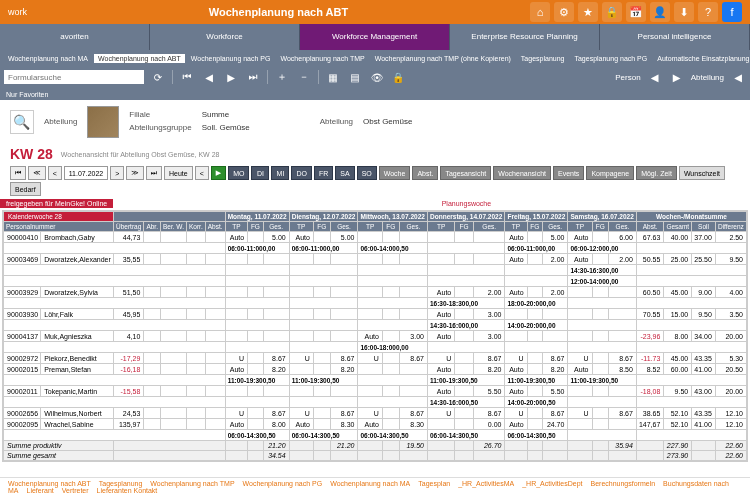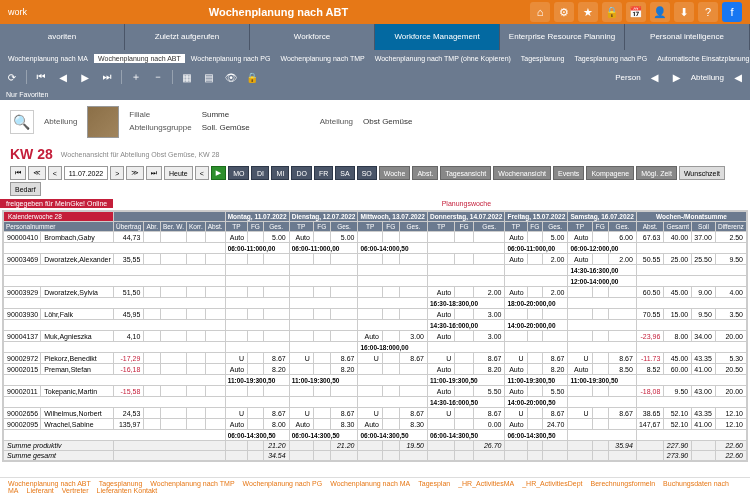--- a/index.html
+++ b/index.html
@@ -4,21 +4,21 @@
 <style>
 *{margin:0;padding:0;box-sizing:border-box;font-family:Arial,sans-serif}
 body{font-size:9px;background:#fff;width:750px;height:500px;overflow:hidden}
 .top-bar{background:#e67817;color:#fff;height:24px;display:flex;align-items:center;padding:0 8px}
 .top-title{flex:1;text-align:center;font-size:11px;font-weight:bold}
 .top-icons{display:flex;gap:4px}
 .top-icon{width:20px;height:20px;background:rgba(255,255,255,0.15);border-radius:3px;display:flex;align-items:center;justify-content:center;font-size:11px;cursor:pointer}
 .fb{background:#1877f2}
 .nav-row{background:#6b7a8f;display:flex;height:26px}
 .nav-item{flex:1;border-right:1px solid #4a5568;color:#fff;font-size:8px;display:flex;align-items:center;justify-content:center;text-align:center;padding:2px;cursor:pointer;line-height:1.1}
-.nav-item.active{background:#0369a1}
+.nav-item.active{background:#701a75}
 .sub-nav{background:#6b7a8f;display:flex;height:16px;align-items:center;padding:0 4px;gap:2px}
 .sub-tab{color:#fff;font-size:7px;padding:1px 4px;cursor:pointer;white-space:nowrap}
 .sub-tab.active{background:#fff;color:#333}
 .toolbar{background:#6b7a8f;height:22px;display:flex;align-items:center;padding:0 4px;gap:6px}
 .search-box{background:#fff;height:14px;width:140px;font-size:8px;padding:0 4px;border:none}
 .tb-icon{width:16px;height:16px;color:#fff;display:flex;align-items:center;justify-content:center;cursor:pointer;font-size:10px}
 .tb-sep{width:1px;height:14px;background:rgba(255,255,255,0.3)}
 .tb-label{color:#fff;font-size:8px;margin-left:auto}
 .tb-label2{color:#fff;font-size:8px}
 .info-row{display:flex;padding:6px 10px;align-items:center;gap:10px}
@@ -66,38 +66,38 @@
       <div class="top-icon">📅</div>
       <div class="top-icon">👤</div>
       <div class="top-icon">⬇</div>
       <div class="top-icon">?</div>
       <div class="top-icon fb">f</div>
     </div>
 </div>
 
 <div class="nav-row" id="nav-row">
     <div class="nav-item">avoriten</div>
-    <div class="nav-item">Zuletzt aufgerufen</div>
     <div class="nav-item">Workforce</div>
     <div class="nav-item active">Workforce Management</div>
     <div class="nav-item">Enterprise Resource Planning</div>
     <div class="nav-item">Personal intelligence</div>
   </div>
 <div class="sub-nav" id="sub-nav">
     <div class="sub-tab">Wochenplanung nach MA</div>
     <div class="sub-tab active">Wochenplanung nach ABT</div>
     <div class="sub-tab">Wochenplanung nach PG</div>
     <div class="sub-tab">Wochenplanung nach TMP</div>
     <div class="sub-tab">Wochenplanung nach TMP (ohne Kopieren)</div>
     <div class="sub-tab">Tagesplanung</div>
     <div class="sub-tab">Tagesplanung nach PG</div>
     <div class="sub-tab">Automatische Einsatzplanung</div>
   </div>
 
 <div class="toolbar">
+  <input class="search-box" placeholder="Formularsuche" style="">
   <span class="tb-icon">⟳</span>
   <span class="tb-sep"></span>
   <span class="tb-icon">⏮</span>
   <span class="tb-icon">◀</span>
   <span class="tb-icon">▶</span>
   <span class="tb-icon">⏭</span>
   <span class="tb-sep"></span>
   <span class="tb-icon">＋</span>
   <span class="tb-icon">－</span>
   <span class="tb-sep"></span>

